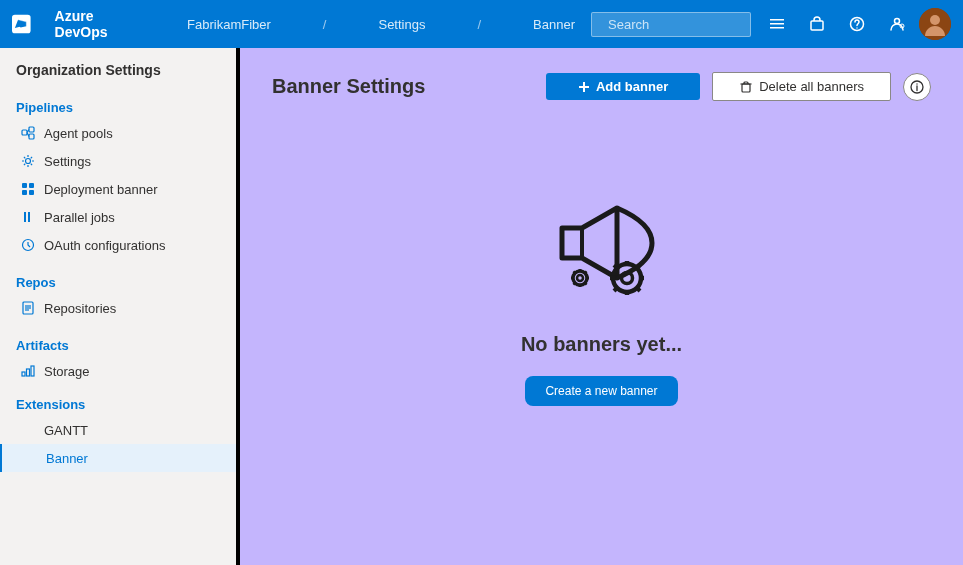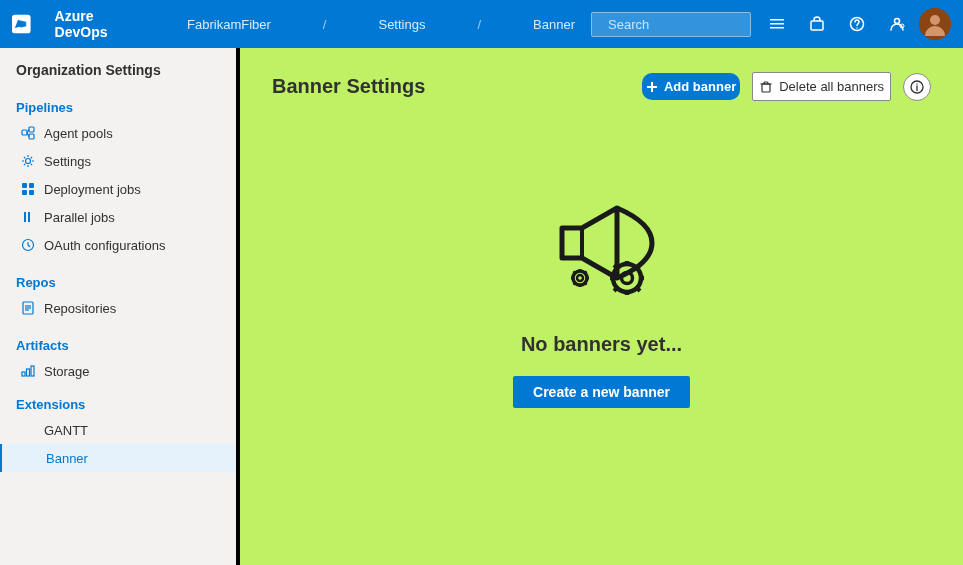--- a/index.html
+++ b/index.html
@@ -144,52 +144,52 @@
       justify-content: center;
       font-size: 13px;
       flex-shrink: 0;
     }
 
     
     .content {
       flex: 1;
       padding: 24px 32px;
       overflow-y: auto;
-      background: #bef264;
+      background: #c4b5fd;
     }
     .content-header {
       display: flex;
       align-items: center;
       margin-bottom: 32px;
       gap: 12px;
     }
     .content-title {
       font-size: 20px;
       font-weight: 600;
       color: #323130;
       flex: 1;
     }
     .btn-primary {
       display: flex;
       align-items: center;
       gap: 6px;
-      padding: 6px 4px;
+      padding: 6px 32px;
       background: #0078d4;
       color: #fff;
       border: none;
-      border-radius: 10px;
+      border-radius: 3px;
       cursor: pointer;
       font-size: 13px;
       font-weight: 600;
     }
     .btn-secondary {
       display: flex;
       align-items: center;
       gap: 6px;
-      padding: 6px 6px;
+      padding: 6px 26px;
       background: #fff;
       color: #323130;
       border: 1px solid #8a8886;
       border-radius: 2px;
       cursor: pointer;
       font-size: 13px;
     }
     .info-btn {
       width: 28px;
       height: 28px;
@@ -220,24 +220,24 @@
       font-size: 20px;
       font-weight: 700;
       color: #323130;
       margin-bottom: 20px;
     }
     .btn-create {
       padding: 8px 20px;
       background: #0078d4;
       color: #fff;
       border: none;
-      border-radius: 2px;
-      cursor: pointer;
-      font-size: 14px;
-      font-weight: 700;
+      border-radius: 8px;
+      cursor: pointer;
+      font-size: 12px;
+      font-weight: 400;
     }
 
     
     .sidebar::-webkit-scrollbar { width: 6px; }
     .sidebar::-webkit-scrollbar-track { background: transparent; }
     .sidebar::-webkit-scrollbar-thumb { background: #c8c6c4; border-radius: 3px; }
   </style>
 </head>
 <body>
 
@@ -333,21 +333,21 @@
     </div>
     <div class="sidebar-item">
       <span class="sidebar-item-icon">
         <svg width="14" height="14" viewBox="0 0 14 14" fill="#0078d4">
           <rect x="1" y="1" width="5" height="5" rx="1"></rect>
           <rect x="8" y="1" width="5" height="5" rx="1"></rect>
           <rect x="1" y="8" width="5" height="5" rx="1"></rect>
           <rect x="8" y="8" width="5" height="5" rx="1"></rect>
         </svg>
       </span>
-      <span class="sidebar-item-label">Deployment jobs</span>
+      <span class="sidebar-item-label">Deployment banner</span>
     </div>
     <div class="sidebar-item">
       <span class="sidebar-item-icon">
         <svg width="14" height="14" viewBox="0 0 14 14" fill="none" stroke="#0078d4" stroke-width="2">
           <line x1="4" y1="2" x2="4" y2="12"></line>
           <line x1="8" y1="2" x2="8" y2="12"></line>
         </svg>
       </span>
       <span class="sidebar-item-label">Parallel jobs</span>
     </div>

